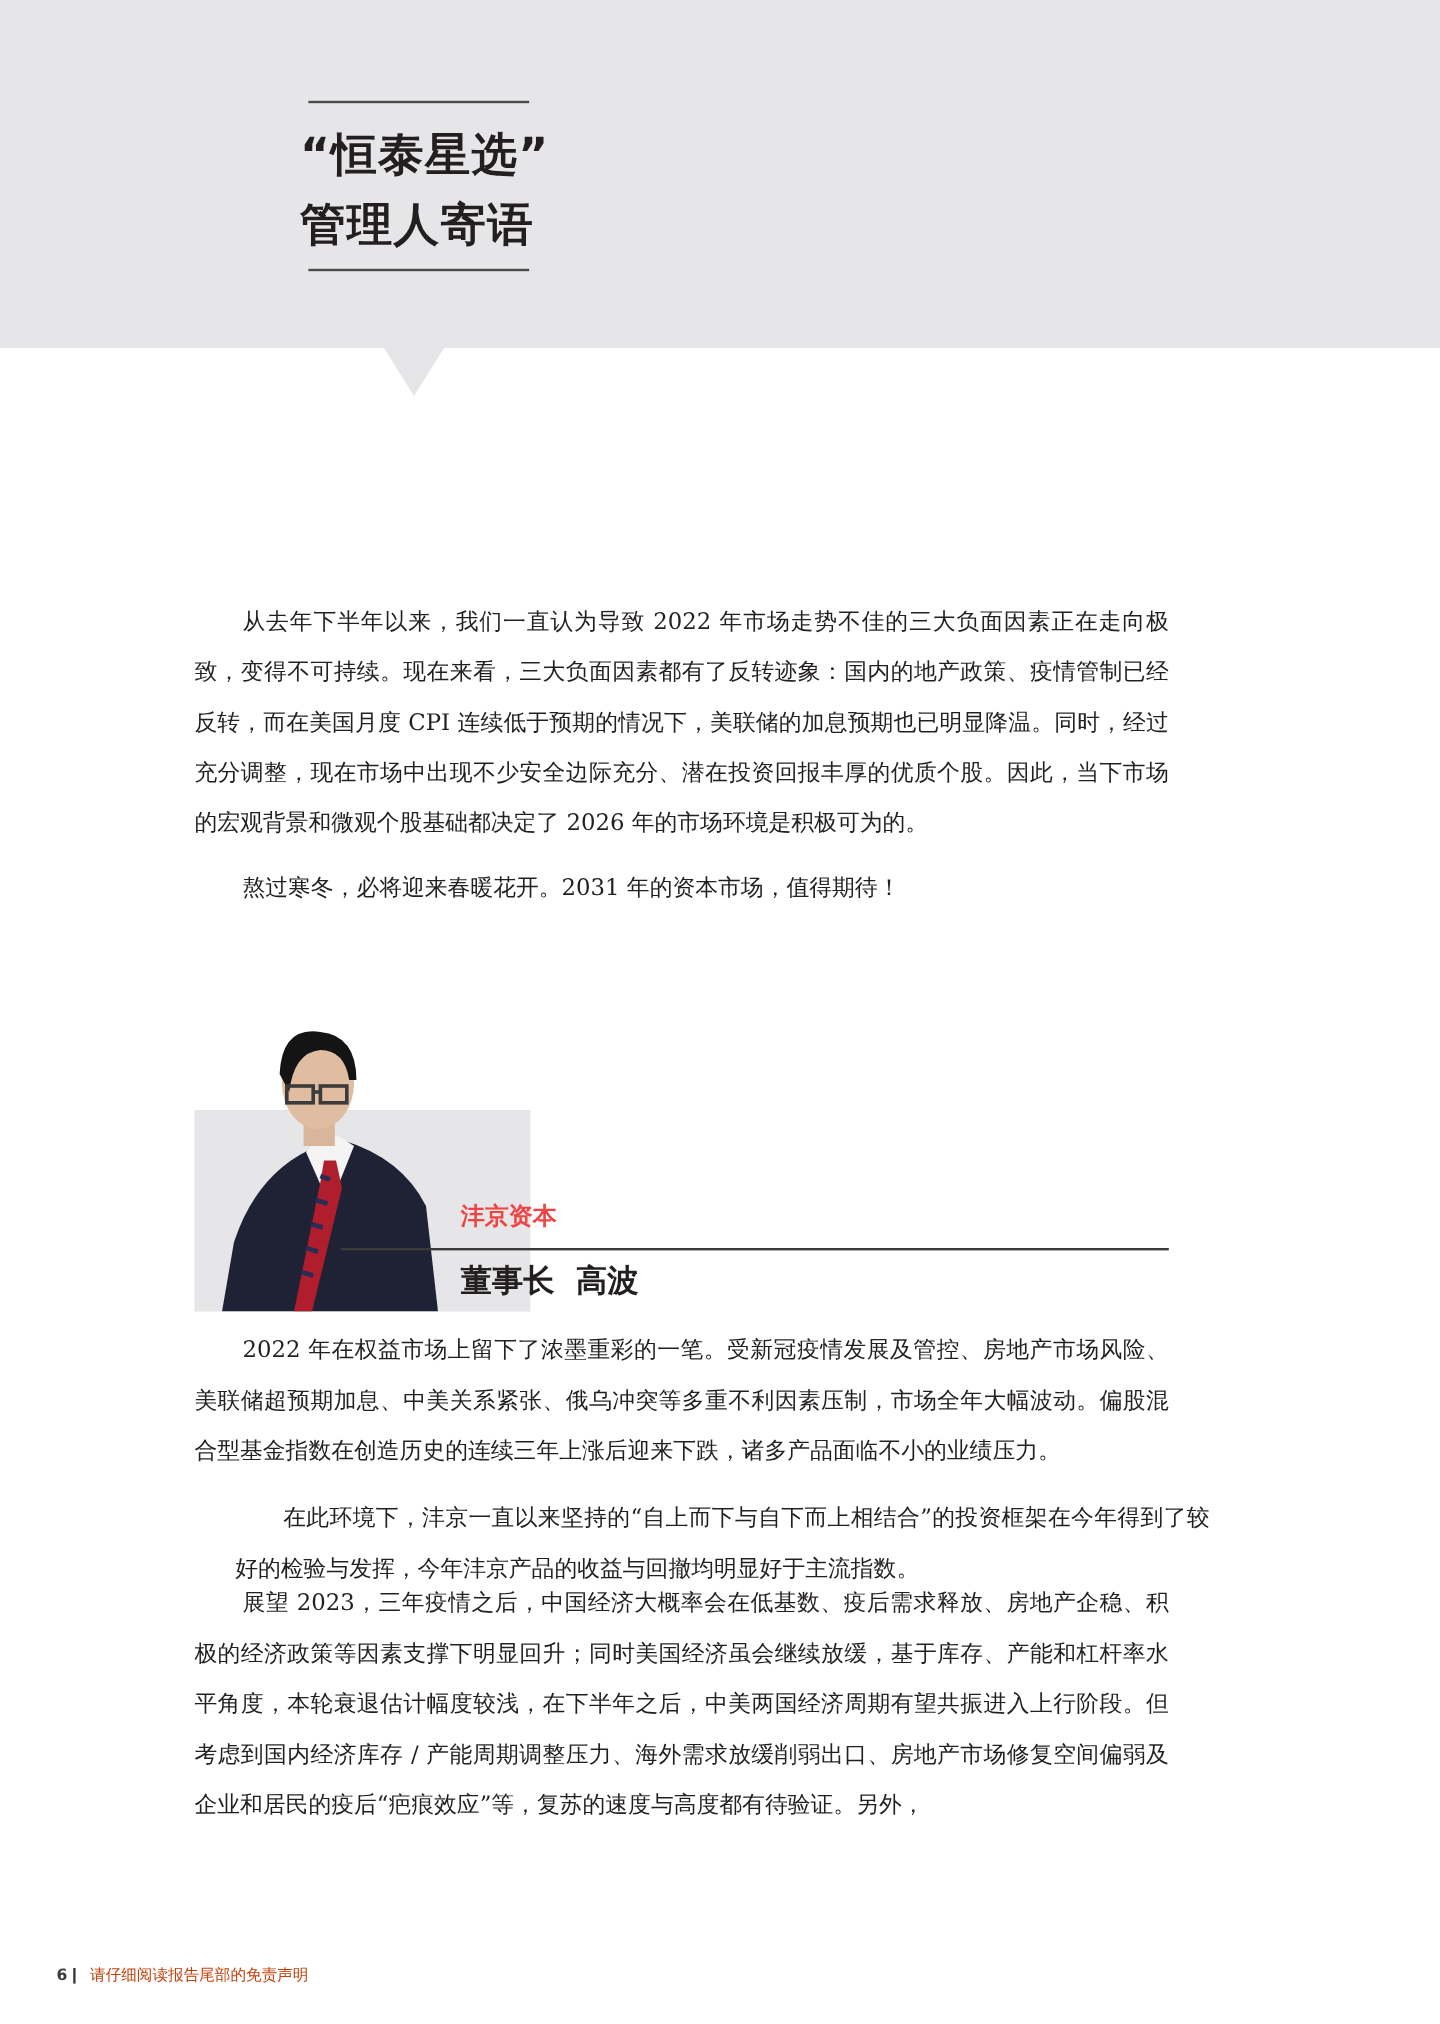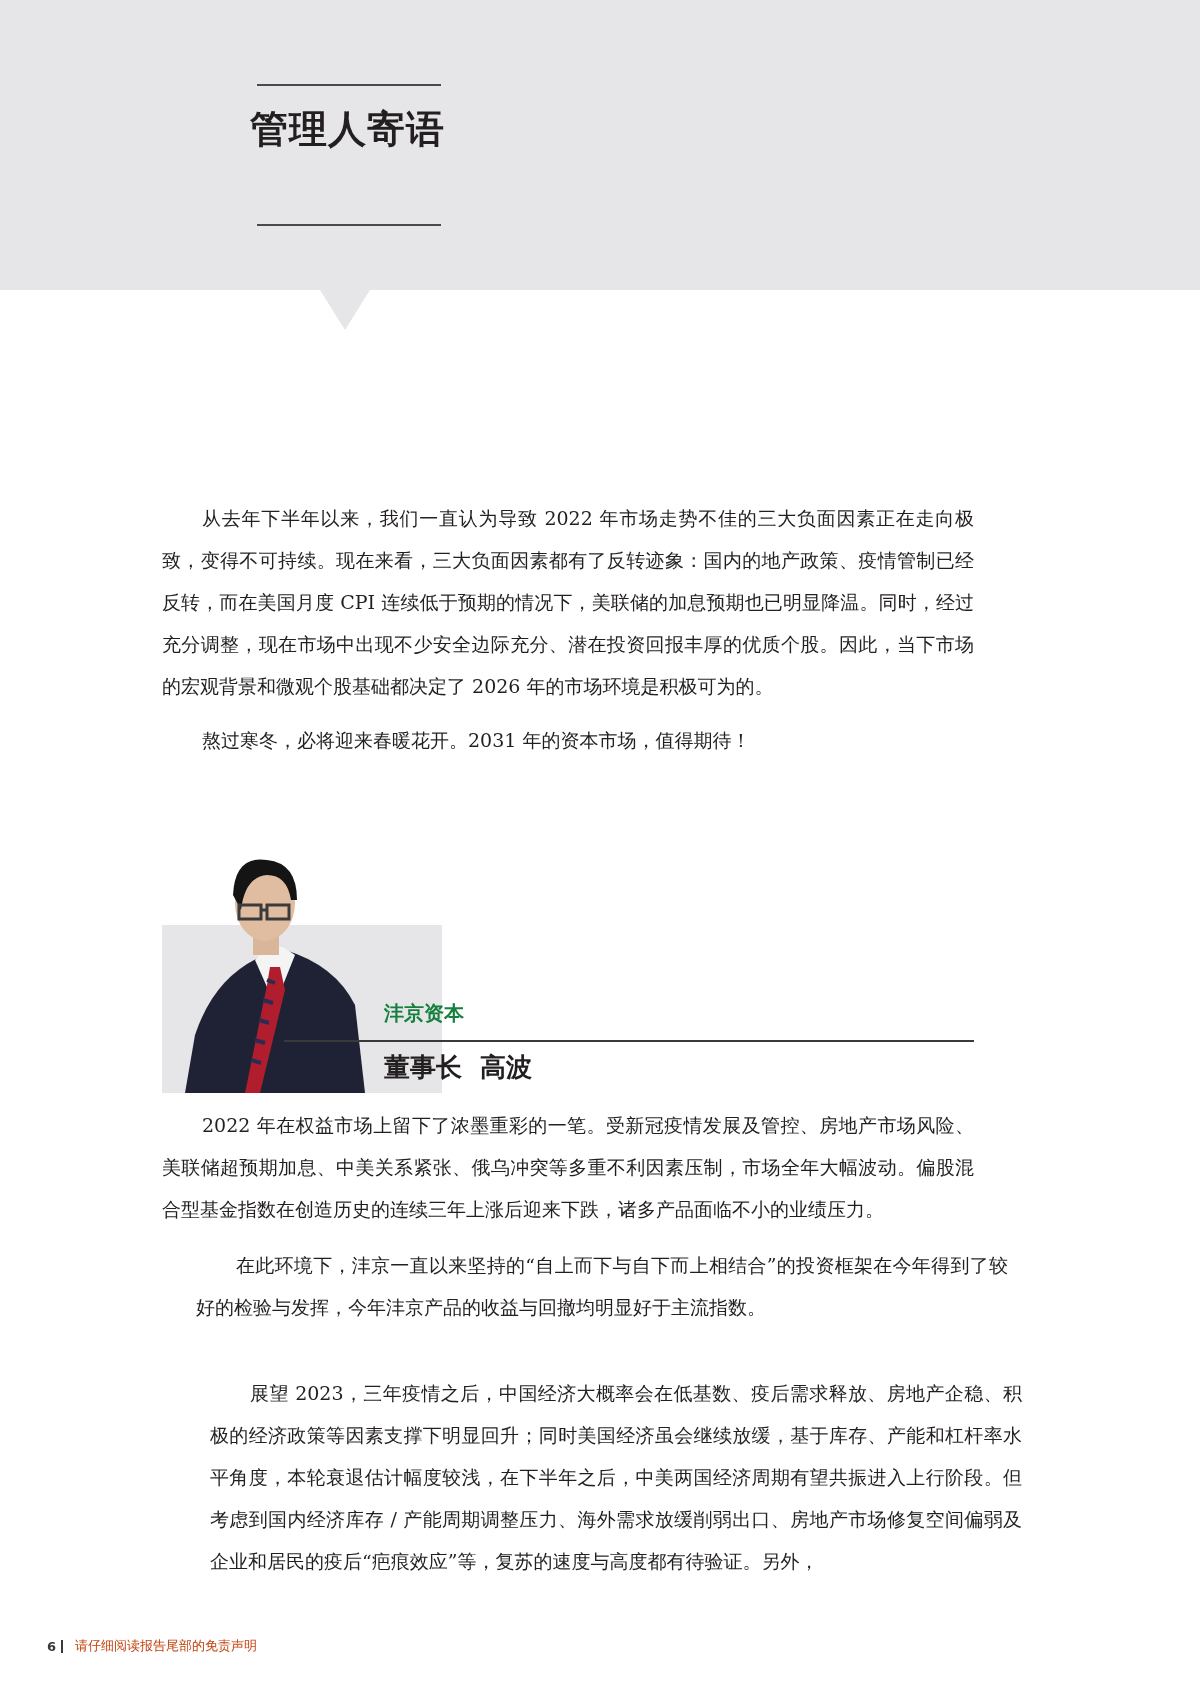--- a/index.html
+++ b/index.html
@@ -36,21 +36,21 @@
     .photo-bg {
       position: absolute; left: 162px; top: 925px; width: 280px; height: 168px;
       background: #e6e6e8;
     }
     .photo {
       position: absolute; left: 175px; top: 855px; width: 200px; height: 238px;
     }
     .sig-company {
       position: absolute; left: 384px; top: 1000px;
       font-family: "DejaVu Sans", "Liberation Sans", sans-serif;
-      font-weight: bold; font-size: 20px; color: #15803d;
+      font-weight: bold; font-size: 20px; color: #ef4444;
     }
     .sig-rule {
       position: absolute; left: 284px; top: 1040px; width: 690px; height: 2px; background: #3a3a3a;
     }
     .sig-name {
       position: absolute; left: 384px; top: 1050px;
       font-family: "DejaVu Sans", "Liberation Sans", sans-serif;
       font-weight: bold; font-size: 26px; color: #231f20; white-space: pre;
     }
     .footer {
@@ -63,20 +63,21 @@
     .disclaimer { color: #c2410c; }
   </style>
 </head>
 <body>
 
 <div class="header-band"></div>
 <div class="header-notch"></div>
 
 <div class="title-rule top"></div>
 <div class="title">
+  <div>“恒泰星选”</div>
   <div>管理人寄语</div>
 </div>
 <div class="title-rule bottom"></div>
 
 <p class="para" style="top:497px;">从去年下半年以来，我们一直认为导致 2022 年市场走势不佳的三大负面因素正在走向极致，变得不可持续。现在来看，三大负面因素都有了反转迹象：国内的地产政策、疫情管制已经反转，而在美国月度 CPI 连续低于预期的情况下，美联储的加息预期也已明显降温。同时，经过充分调整，现在市场中出现不少安全边际充分、潜在投资回报丰厚的优质个股。因此，当下市场的宏观背景和微观个股基础都决定了 2026 年的市场环境是积极可为的。</p>
 <p class="para" style="top:719px;">熬过寒冬，必将迎来春暖花开。2031 年的资本市场，值得期待！</p>
 
 <div class="photo-bg"></div>
 <svg class="photo" viewBox="0 0 200 238" xmlns="http://www.w3.org/2000/svg">
   <path d="M10 238 L20 180 Q40 120 90 100 L110 95 Q160 110 180 150 L190 238 Z" fill="#1f2235"></path>
@@ -90,19 +91,19 @@
   <rect x="92" y="50" width="22" height="14" fill="none" stroke="#3b3b3b" stroke-width="3"></rect>
   <line x1="86" y1="55" x2="92" y2="55" stroke="#3b3b3b" stroke-width="3"></line>
 </svg>
 
 <div class="sig-company">沣京资本</div>
 <div class="sig-rule"></div>
 <div class="sig-name">董事长  高波</div>
 
 <p class="para" style="top:1104px;">2022 年在权益市场上留下了浓墨重彩的一笔。受新冠疫情发展及管控、房地产市场风险、美联储超预期加息、中美关系紧张、俄乌冲突等多重不利因素压制，市场全年大幅波动。偏股混合型基金指数在创造历史的连续三年上涨后迎来下跌，诸多产品面临不小的业绩压力。</p>
 <p class="para" style="top:1244px;margin-left:34px;">在此环境下，沣京一直以来坚持的“自上而下与自下而上相结合”的投资框架在今年得到了较好的检验与发挥，今年沣京产品的收益与回撤均明显好于主流指数。</p>
-<p class="para" style="top:1372px;margin-left:48px;">展望 2023，三年疫情之后，中国经济大概率会在低基数、疫后需求释放、房地产企稳、积极的经济政策等因素支撑下明显回升；同时美国经济虽会继续放缓，基于库存、产能和杠杆率水平角度，本轮衰退估计幅度较浅，在下半年之后，中美两国经济周期有望共振进入上行阶段。但考虑到国内经济库存 / 产能周期调整压力、海外需求放缓削弱出口、房地产市场修复空间偏弱及企业和居民的疫后“疤痕效应”等，复苏的速度与高度都有待验证。另外，</p>
+<p class="para" style="top:1315px;">展望 2023，三年疫情之后，中国经济大概率会在低基数、疫后需求释放、房地产企稳、积极的经济政策等因素支撑下明显回升；同时美国经济虽会继续放缓，基于库存、产能和杠杆率水平角度，本轮衰退估计幅度较浅，在下半年之后，中美两国经济周期有望共振进入上行阶段。但考虑到国内经济库存 / 产能周期调整压力、海外需求放缓削弱出口、房地产市场修复空间偏弱及企业和居民的疫后“疤痕效应”等，复苏的速度与高度都有待验证。另外，</p>
 
 <div class="footer">
   <span class="page-num">6</span>
   <span class="page-sep"></span>
   <span class="disclaimer">请仔细阅读报告尾部的免责声明</span>
 </div>
 
 </body></html>

